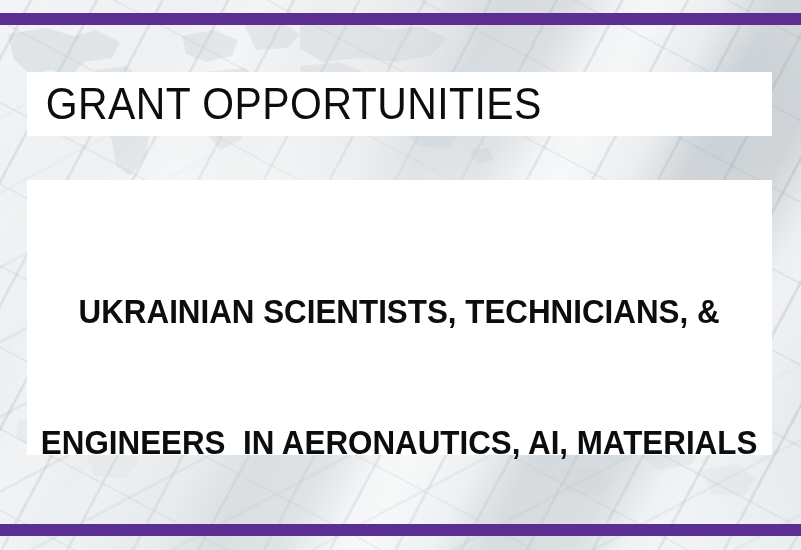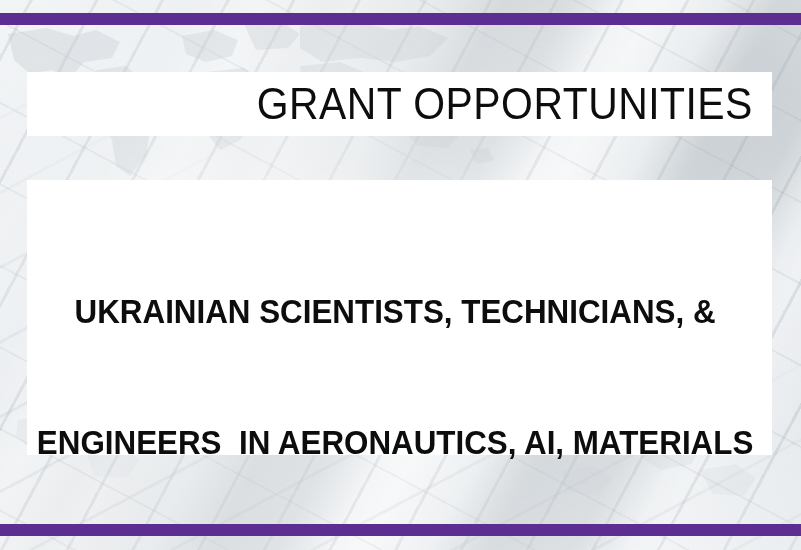--- a/index.html
+++ b/index.html
@@ -130,31 +130,31 @@
     z-index: 5;
   }
 
   .panel-title {
     left: 27px;
     top: 72px;
     width: 745px;
     height: 64px;
     display: flex;
     align-items: center;
-    justify-content: flex-end;
+    justify-content: flex-start;
   }
 
   .panel-body {
     left: 27px;
     top: 180px;
     width: 745px;
     height: 275px;
     display: flex;
     flex-direction: column;
-    align-items: flex-end;
+    align-items: center;
     justify-content: flex-start;
     padding-top: 22px;
     box-sizing: border-box;
   }
 
   
   .headline {
     font-family: "Liberation Sans Narrow", "Liberation Sans", sans-serif;
     font-size: 44px;
     font-weight: 400;

